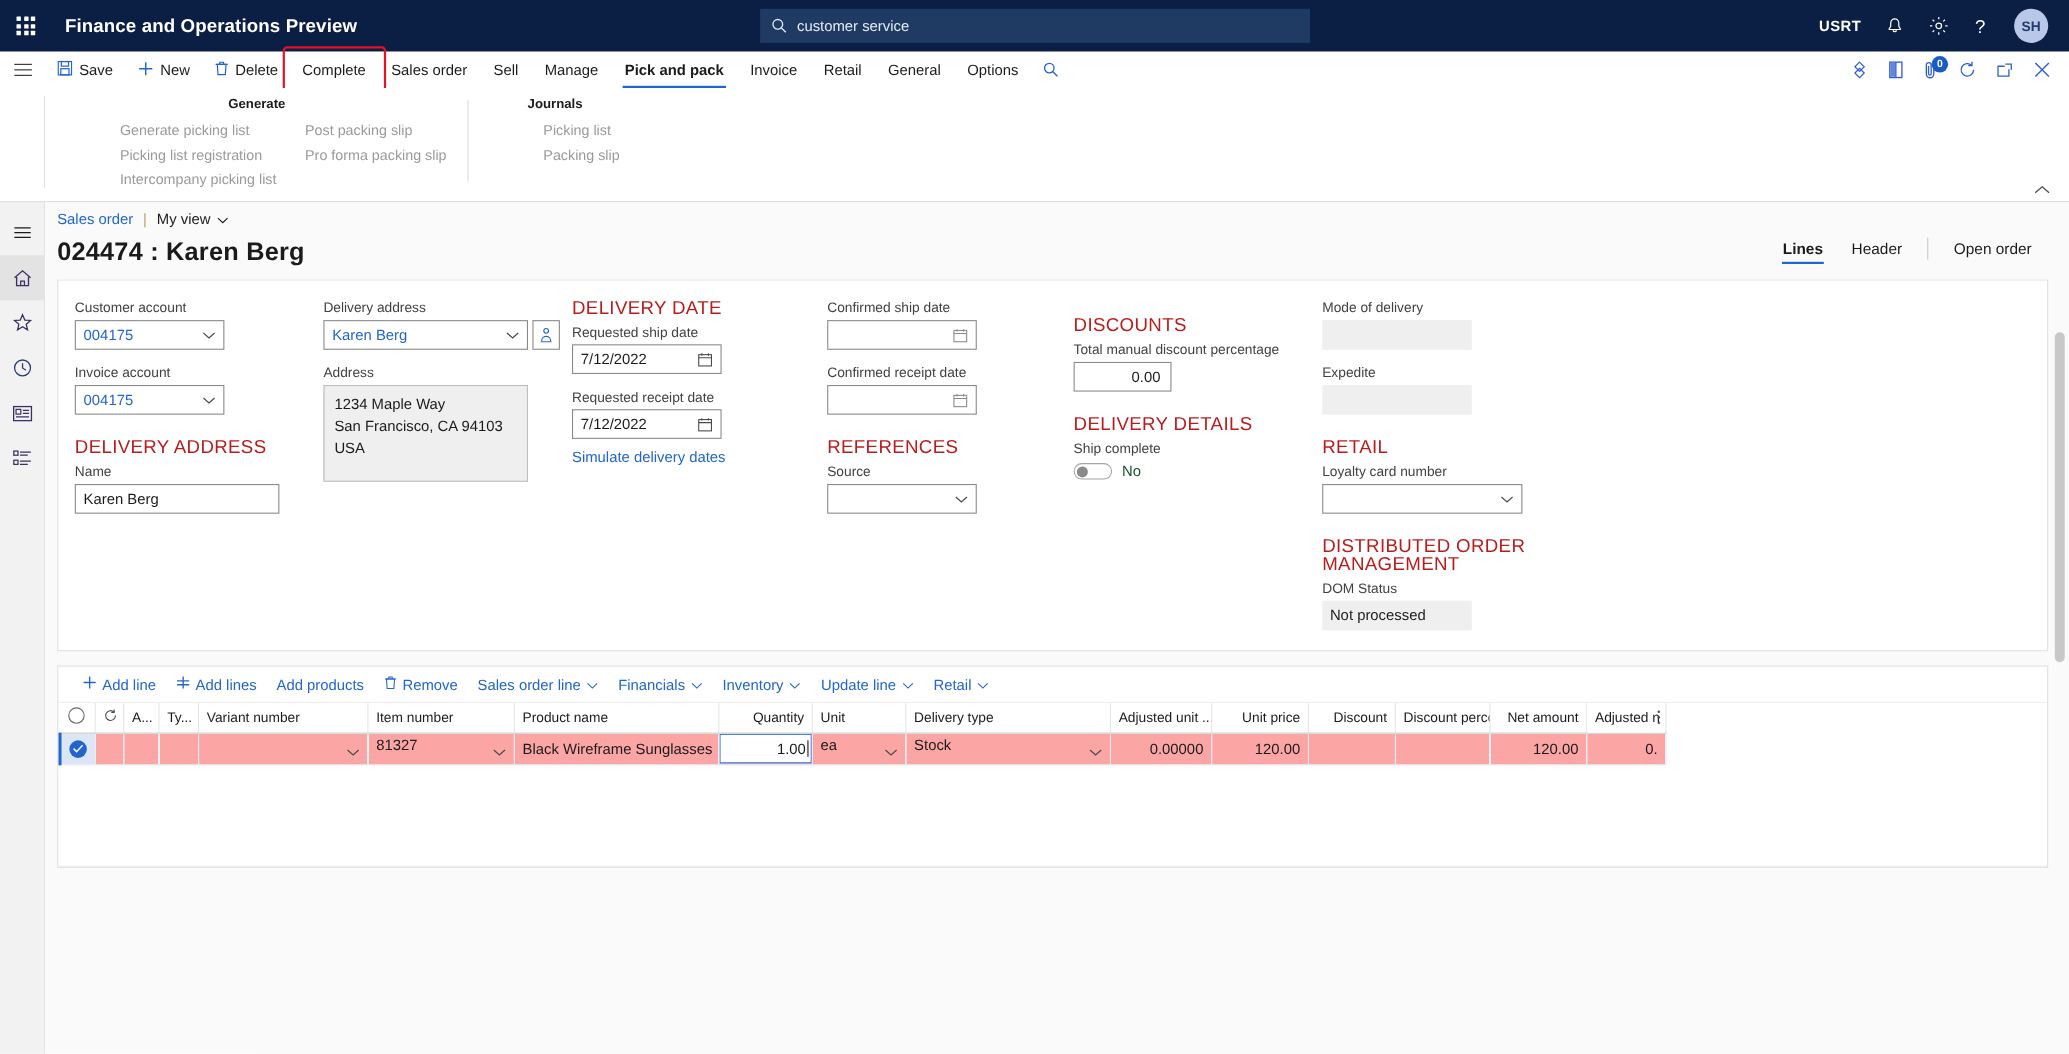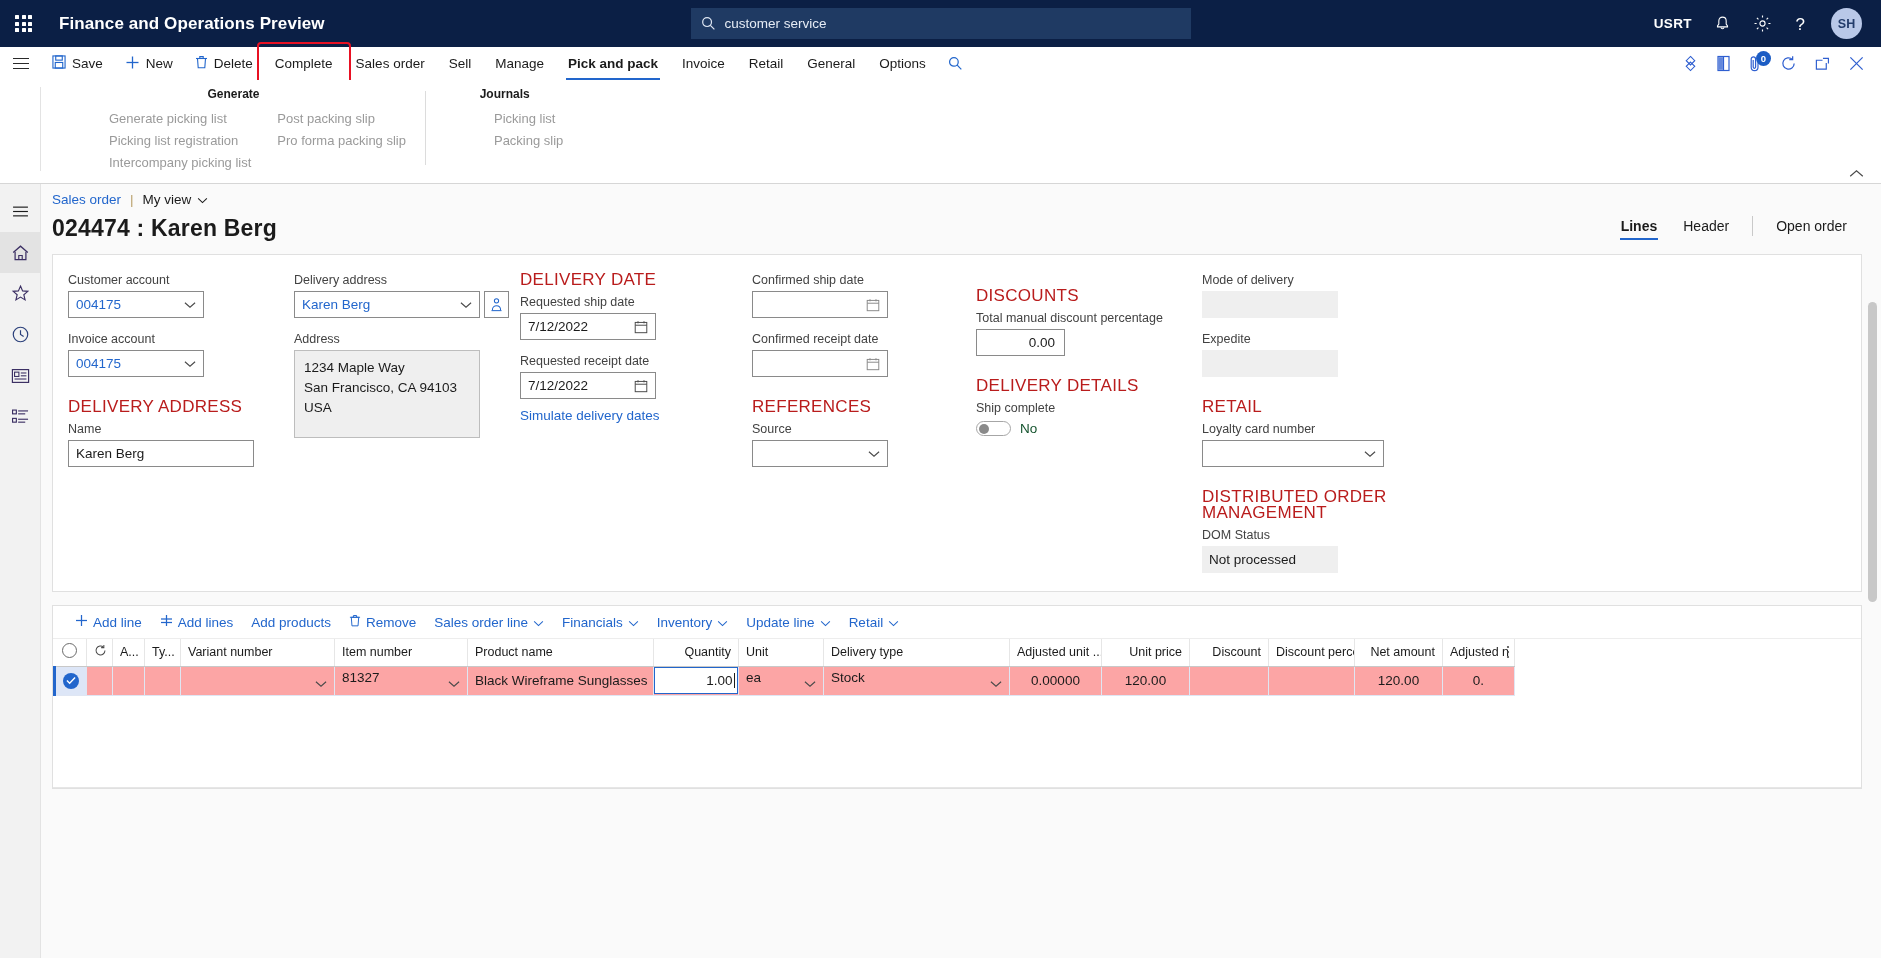--- a/index.html
+++ b/index.html
@@ -254,21 +254,21 @@
   table.grid th.r { text-align: right; }
   table.grid td {
     height: 29px; border-right: 1px solid #dfe6f3; border-bottom: 1px solid #dfe6f3;
     font-size: 13.5px; color: #1b1b1b; padding: 0 7px; white-space: nowrap; overflow: hidden;
   }
   tr.selrow td { background: #fca5a5; }
   tr.selrow td.selmark {
     background: #dde6f7; border-left: 3px solid #2266cc; padding: 0;
     text-align: center; vertical-align: middle;
   }
-  td.r { text-align: center; }
+  td.r { text-align: right; }
   td.blue { color: #2266cc; }
   td.grey { color: #9a9a9a; }
   .cell-chev { float: right; margin-top: 6px; }
   .qty-cell {
     background: #ffffff !important; border: 1.6px solid #2266cc;
     display: flex; align-items: center; justify-content: flex-end;
     height: 27px; margin: 0; padding-right: 2px; font-size: 13.5px;
   }
   .caret { display: inline-block; width: 1.4px; height: 15px; background: #1b1b1b; margin-left: 1px; }
   .chk {

